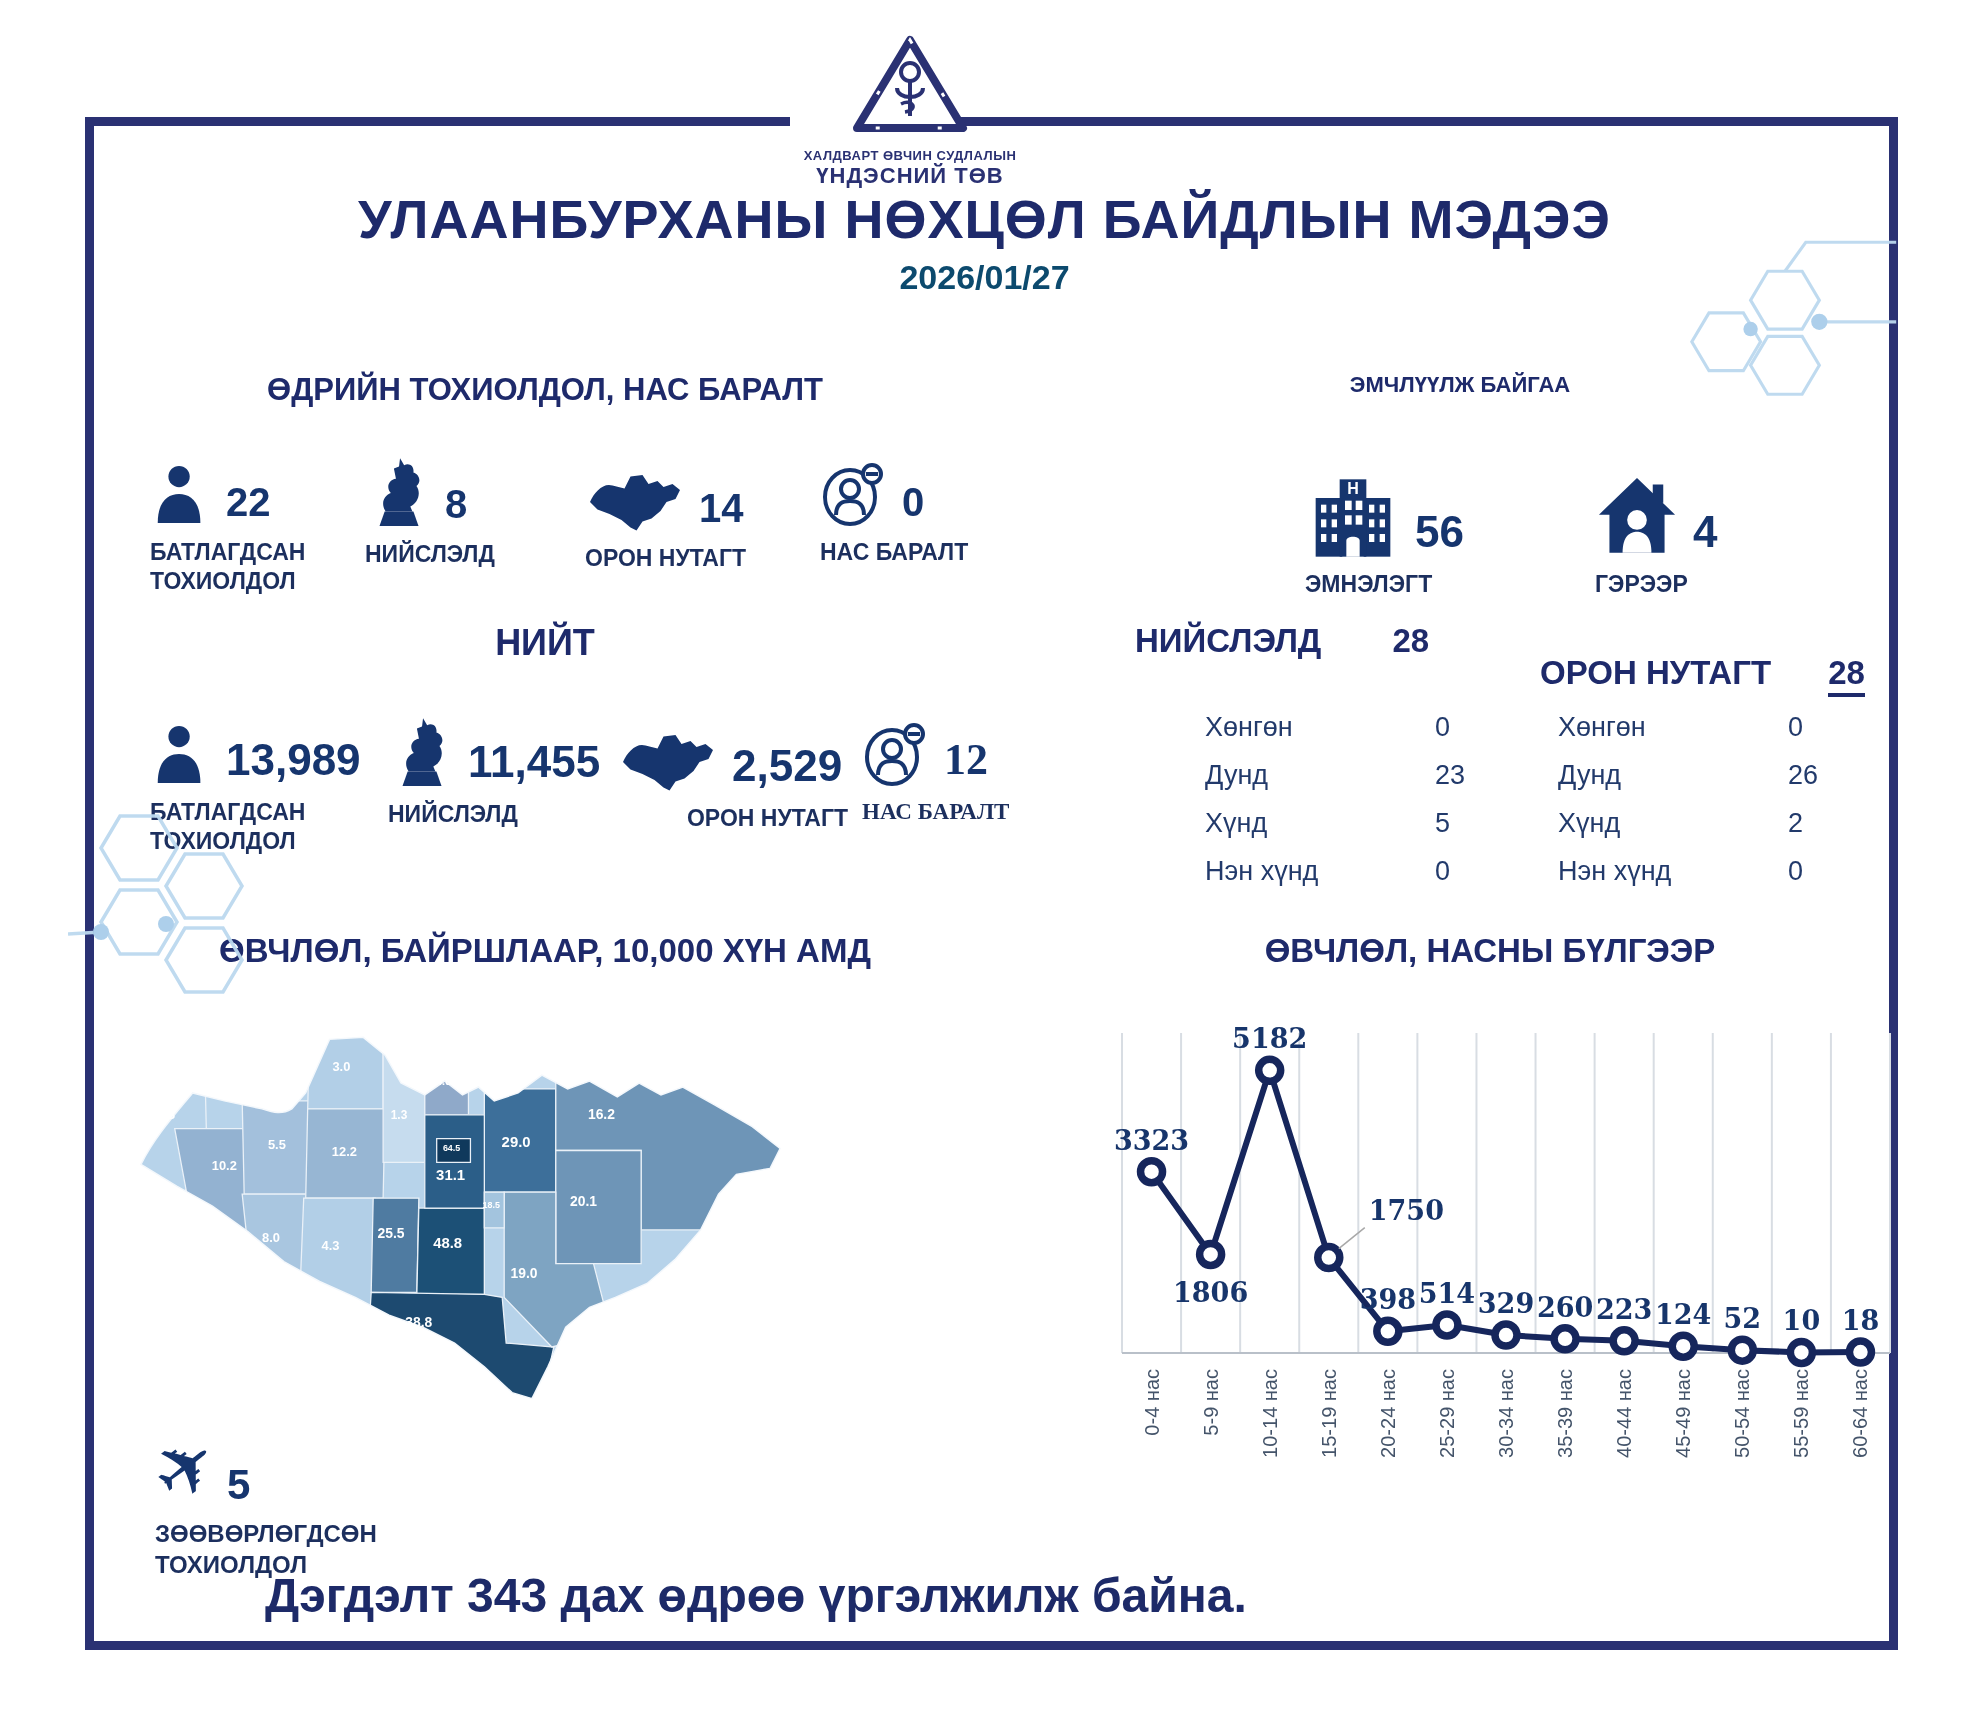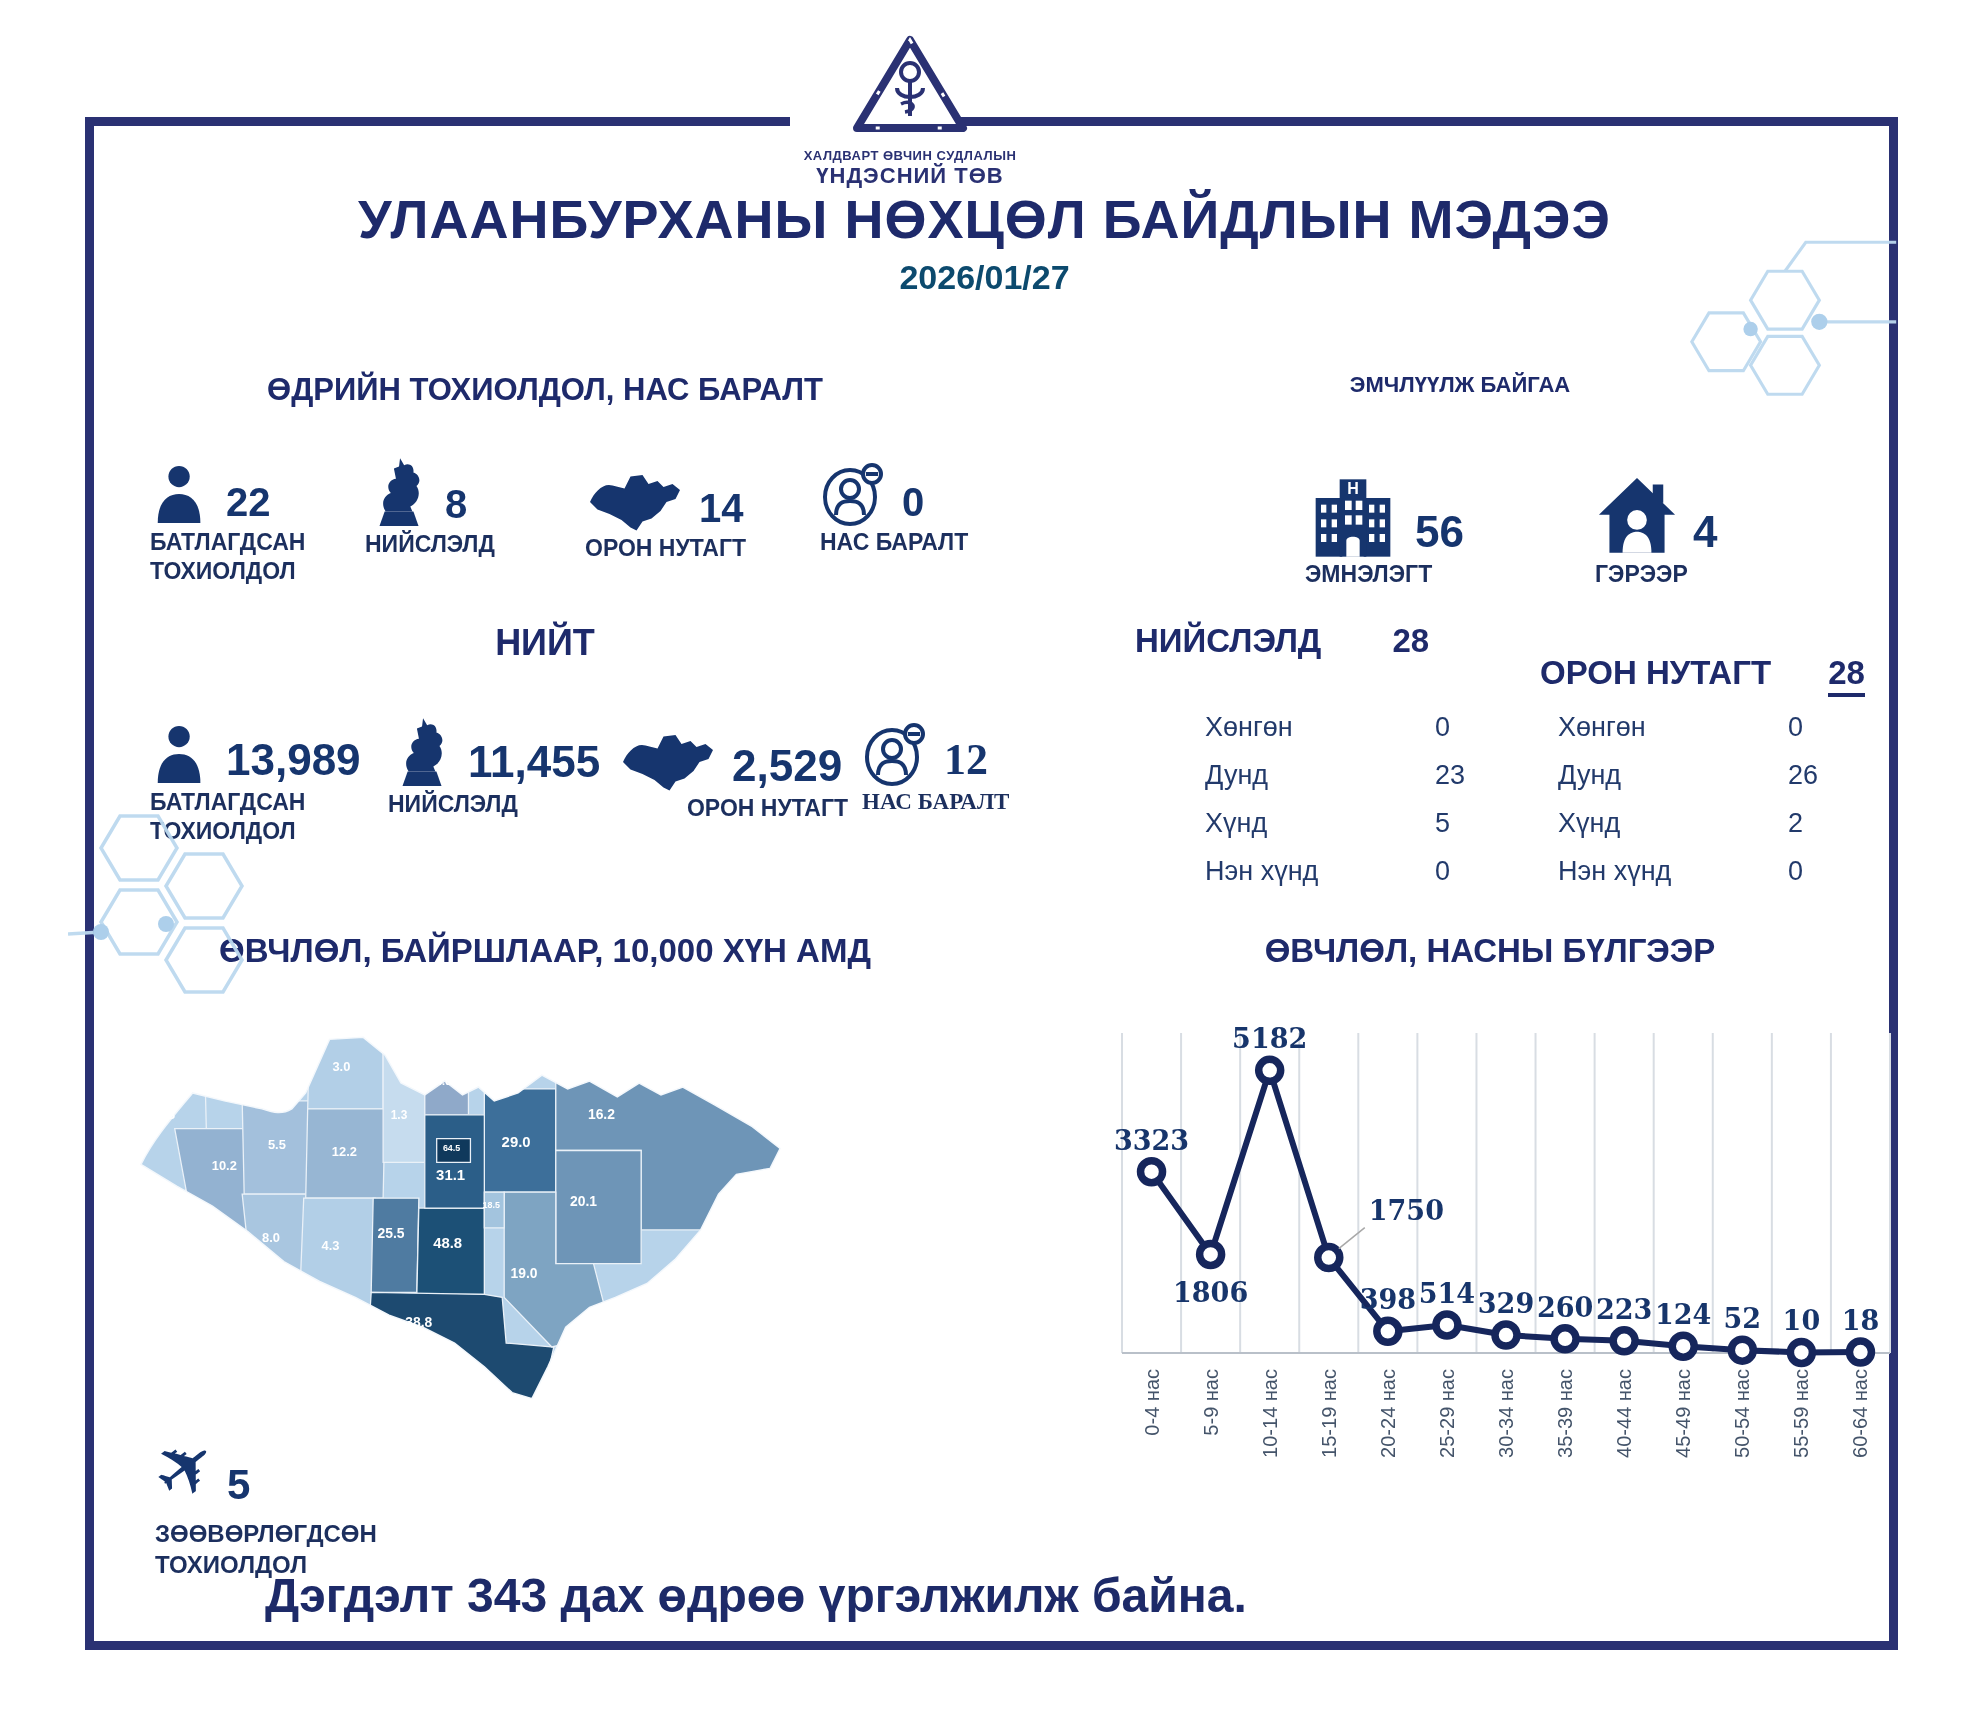--- a/index.html
+++ b/index.html
@@ -19,21 +19,21 @@
   .section-title { font-weight:bold; color:#1e2a6b; text-align:center; }
   #daily-title  { left:150px; top:372px; width:790px; font-size:31px; }
   #treat-title  { left:1090px; top:372px; width:740px; font-size:22px; }
   #map-title    { left:150px; top:932px; width:790px; font-size:33px; }
   #chart-title  { left:1110px; top:932px; width:760px; font-size:33px; }
   #total-title  { left:150px; top:622px; width:790px; font-size:36px; }
   .stat-cell { position:absolute; }
   .stat-top { display:flex; align-items:flex-end; gap:14px; }
   .stat-num { font-weight:bold; color:#16356e; font-size:40px; line-height:1; padding-bottom:4px; }
   .stat-num.big { font-size:44px; }
-  .stat-label { margin-top:2px; font-weight:bold; color:#1c2f5e; font-size:23px; line-height:1.25; }
+  .stat-label { margin-top:12px; font-weight:bold; color:#1c2f5e; font-size:23px; line-height:1.25; }
   .sev-head { position:absolute; font-weight:bold; color:#1e2a6b; font-size:33px; }
   .sev-val { font-weight:bold; color:#1e2a6b; font-size:33px; }
   .underlined { border-bottom:4px solid #1e2a6b; padding-bottom:2px; }
   .sev-table { position:absolute; width:300px; }
   .sev-row { display:flex; justify-content:space-between;
     font-size:27px; color:#223a6b; margin-bottom:17px; }
   .sev-row .v { width:70px; }
   #footer-note { left:265px; top:1568px; width:1100px; font-size:48px;
     font-weight:bold; color:#1d2a68; }
   #transfer-block { left:155px; top:1432px; width:320px; }

